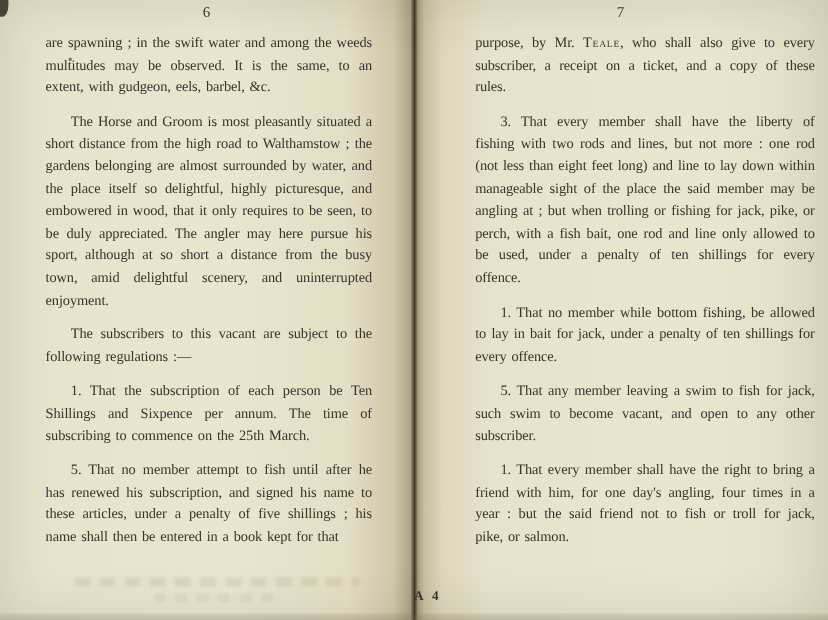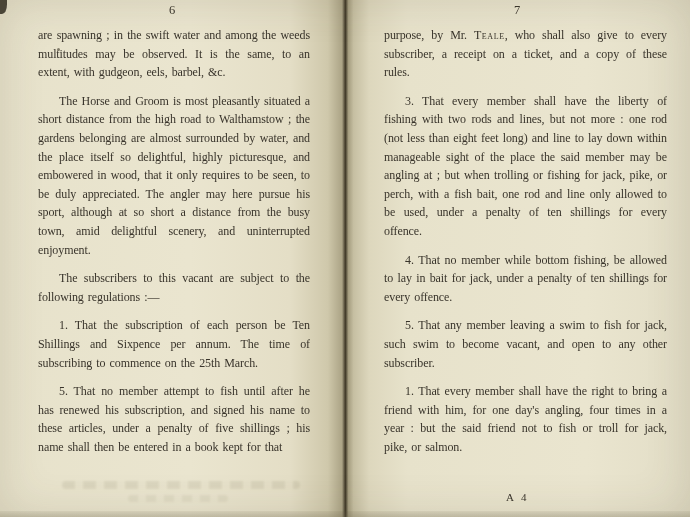--- a/index.html
+++ b/index.html
@@ -26,27 +26,27 @@
     font-size:12.5px; letter-spacing:1px; color:var(--ink,#39342b);
   }
   .pn-left { left:0; }
   .pn-right { left:345px; }
   .text-block {
     position:absolute; top:26px; color:var(--ink,#39342b);
     text-align:justify; font-size:12px; line-height:18.6px;
     letter-spacing:-0.1px; word-spacing:1.2px;
   }
   .text-left  { left:38px;  width:272px; }
-  .text-right { left:384px; width:283px; }
+  .text-right { left:396px; width:283px; }
   .text-block p { margin:0 0 10px 0; text-indent:21px; }
   .text-block p.cont { text-indent:0; }
   .smallcaps { font-variant:small-caps; letter-spacing:0.6px; }
   .signature {
-    position:absolute; top:491px; left:345px; width:345px; text-align:center;
-    font-size:11px; letter-spacing:2.5px; color:var(--ink,#39342b);
+    position:absolute; top:491px; left:345px; width:345px; 
+    font-size:11px; letter-spacing:2.5px; color:var(--ink,#39342b);font-weight:bold;
   }
   .corner-mark {
     position:absolute; top:0; left:0; width:7px; height:14px;
     background:#2e2a20; border-radius:0 0 70% 0; opacity:.85;
   }
   .speck {
     position:absolute; top:48px; left:57px; width:3px; height:3px;
     background:#55503f; border-radius:50%; opacity:.7;
   }
   .ghost { position:absolute; filter:blur(1.3px); pointer-events:none; }
@@ -92,21 +92,21 @@
     <p class="cont">are spawning ; in the swift water and among the weeds multitudes may be observed. It is the same, to an extent, with gudgeon, eels, barbel, &amp;c.</p>
     <p>The Horse and Groom is most pleasantly situated a short distance from the high road to Walthamstow ; the gardens belonging are almost surrounded by water, and the place itself so delightful, highly picturesque, and embowered in wood, that it only requires to be seen, to be duly appreciated. The angler may here pursue his sport, although at so short a distance from the busy town, amid delightful scenery, and uninterrupted enjoyment.</p>
     <p>The subscribers to this vacant are subject to the following regulations :—</p>
     <p>1. That the subscription of each person be Ten Shillings and Sixpence per annum. The time of subscribing to commence on the 25th March.</p>
     <p>5. That no member attempt to fish until after he has renewed his subscription, and signed his name to these articles, under a penalty of five shillings ; his name shall then be entered in a book kept for that</p>
   </div>
 
   <div class="text-block text-right">
     <p class="cont"><span>purpose, by Mr. </span><span class="smallcaps">Teale</span><span>, who shall also give to every subscriber, a receipt on a ticket, and a copy of these rules.</span></p>
     <p>3. That every member shall have the liberty of fishing with two rods and lines, but not more : one rod (not less than eight feet long) and line to lay down within manageable sight of the place the said member may be angling at ; but when trolling or fishing for jack, pike, or perch, with a fish bait, one rod and line only allowed to be used, under a penalty of ten shillings for every offence.</p>
-    <p>4. That no member while bottom fishing, be allowed to lay in bait for jack, under a penalty of ten shillings for every offence.</p>
+    <p>1. That no member while bottom fishing, be allowed to lay in bait for jack, under a penalty of ten shillings for every offence.</p>
     <p>5. That any member leaving a swim to fish for jack, such swim to become vacant, and open to any other subscriber.</p>
     <p>1. That every member shall have the right to bring a friend with him, for one day's angling, four times in a year : but the said friend not to fish or troll for jack, pike, or salmon.</p>
   </div>
 
   <div class="signature">A 4</div>
 
   <div class="corner-mark"></div>
   <div class="bottom-edge"></div>
   <div class="vignette"></div>
 </div>

